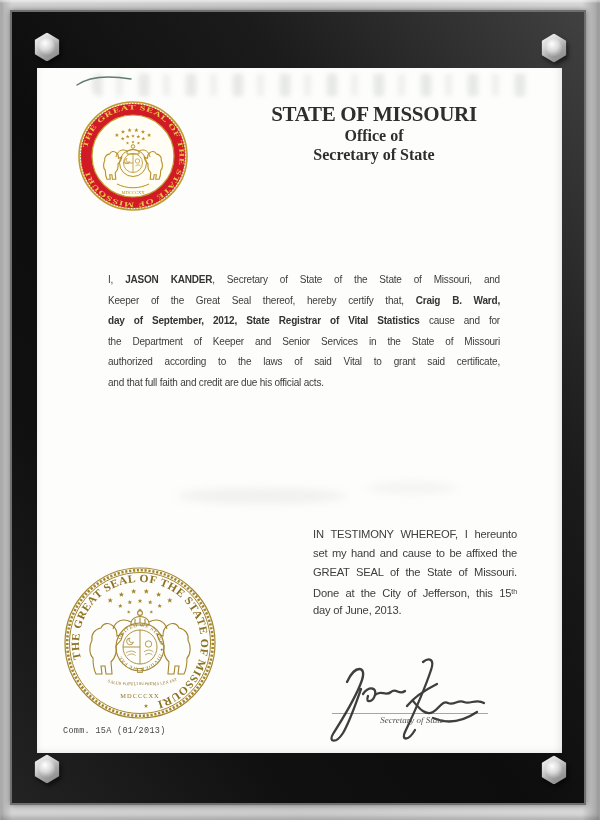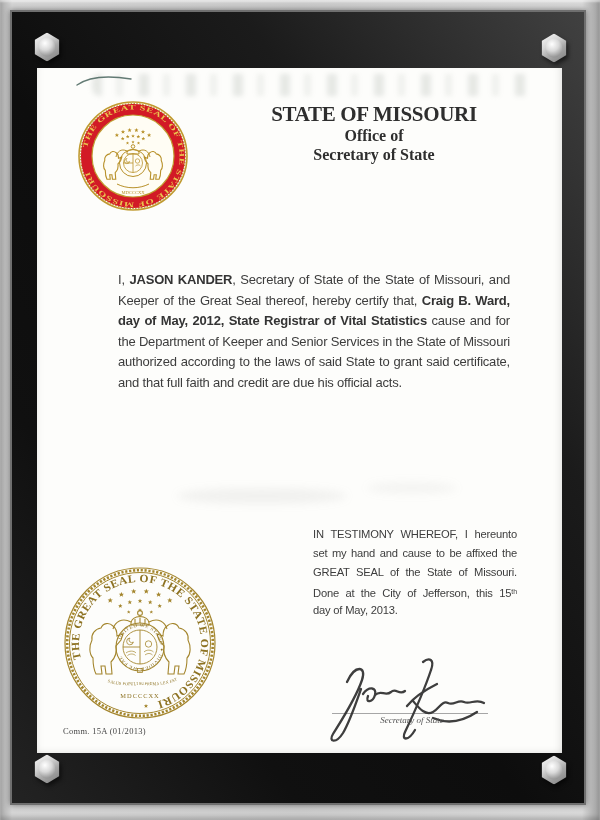--- a/index.html
+++ b/index.html
@@ -35,38 +35,38 @@
     background:repeating-linear-gradient(90deg, rgba(120,132,122,.34) 0 10px, rgba(120,132,122,0) 10px 24px, rgba(130,140,130,.22) 24px 31px, rgba(130,140,130,0) 31px 47px);
     border-radius:8px;}
   .smudge{position:absolute;border-radius:50%;filter:blur(4px);}
   
   .heading{position:absolute;left:187px;top:33px;width:300px;text-align:center;color:#2e2e2e;
     font-family:"Liberation Serif",serif;font-weight:bold;}
   .heading .title{font-size:21px;letter-spacing:-.3px;line-height:26px;}
   .heading .sub{font-size:16px;line-height:18.5px;}
   
   .body-block{position:absolute;left:71px;top:202px;width:392px;color:#3d3d3d;
-    font-size:13px;letter-spacing:-.2px;margin-left:10px;}
+    font-size:10px;letter-spacing:-.2px;}
   .jline{text-align:justify;text-align-last:justify;line-height:20.5px;height:20.5px;}
   .jline.last{text-align-last:left;}
   .body-block b{color:#343434;}
   .sup{font-size:.62em;vertical-align:.5em;letter-spacing:0;}
   
   .testimony{position:absolute;left:276px;top:457px;width:204px;color:#3d3d3d;
     font-size:11.2px;letter-spacing:-.2px;}
   .tline{text-align:justify;text-align-last:justify;line-height:19px;height:19px;}
   .tline.last{text-align-last:left;}
   
   .sig-group{position:absolute;left:280px;top:588px;width:182px;height:100px;}
   .sig-line{position:absolute;left:15px;top:57px;width:156px;height:1px;background:#a6a6a6;}
   .sig-title{position:absolute;left:40px;top:59px;width:110px;text-align:center;
     font-family:"Liberation Serif",serif;font-style:italic;font-size:9px;color:#555;}
   .sig-svg{position:absolute;left:0;top:0;}
   
-  .comm{position:absolute;left:26px;top:658px;font-family:Liberation Serif, serif;
+  .comm{position:absolute;left:26px;top:658px;font-family:Liberation Mono, monospace;
     font-size:8.5px;letter-spacing:.3px;color:#474747;}
   .seal{position:absolute;}
   .penmark{position:absolute;left:38px;top:2px;}
 </style>
 </head>
 <body>
 
 <div class="scene">
 
   <div class="frame"></div>
@@ -150,32 +150,32 @@
 
     <div class="heading">
       <div class="title">STATE OF MISSOURI</div>
       <div class="sub">Office of</div>
       <div class="sub">Secretary of State</div>
     </div>
 
     <div class="body-block">
       <div class="jline"><span>I, </span><b>JASON KANDER</b><span>, Secretary of State of the State of Missouri, and</span></div>
       <div class="jline"><span>Keeper of the Great Seal thereof, hereby certify that, </span><b>Craig B. Ward,</b></div>
-      <div class="jline"><b>day of May, 2012, State Registrar of Vital Statistics</b><span> cause and for</span></div>
+      <div class="jline"><b>day of September, 2012, State Registrar of Vital Statistics</b><span> cause and for</span></div>
       <div class="jline"><span>the Department of Keeper and Senior Services in the State of Missouri</span></div>
-      <div class="jline"><span>authorized according to the laws of said State to grant said certificate,</span></div>
+      <div class="jline"><span>authorized according to the laws of said Vital to grant said certificate,</span></div>
       <div class="jline last"><span>and that full faith and credit are due his official acts.</span></div>
     </div>
 
     <div class="testimony">
       <div class="tline"><span>IN TESTIMONY WHEREOF, I hereunto</span></div>
       <div class="tline"><span>set my hand and cause to be affixed the</span></div>
       <div class="tline"><span>GREAT SEAL of the State of Missouri.</span></div>
       <div class="tline"><span>Done at the City of Jefferson, this 15</span><span class="sup">th</span></div>
-      <div class="tline last"><span>day of May, 2013.</span></div>
+      <div class="tline last"><span>day of June, 2013.</span></div>
     </div>
 
     <svg class="seal" style="left:25px;top:497px" width="156" height="156" viewBox="0 0 156 156">
       <defs>
         <path id="botRing" d="M19.1,93.8 A61,61 0 1 1 88.6,138.1" fill="none"></path>
         <path id="beltRing" d="M58.7,75 A20.5,20.5 0 1 1 58.6,89.2" fill="none"></path>
         <path id="mottoPath" d="M40,115 C55,122 70,120 78,120 C86,120 101,122 116,115" fill="none"></path>
         <path id="star2" d="M0,-2.6 L0.78,-0.8 2.6,-0.8 1.16,0.42 1.76,2.3 0,1.2 -1.76,2.3 -1.16,0.42 -2.6,-0.8 -0.78,-0.8 Z"></path>
       </defs>
       <g stroke="#a4862e" fill="none">

